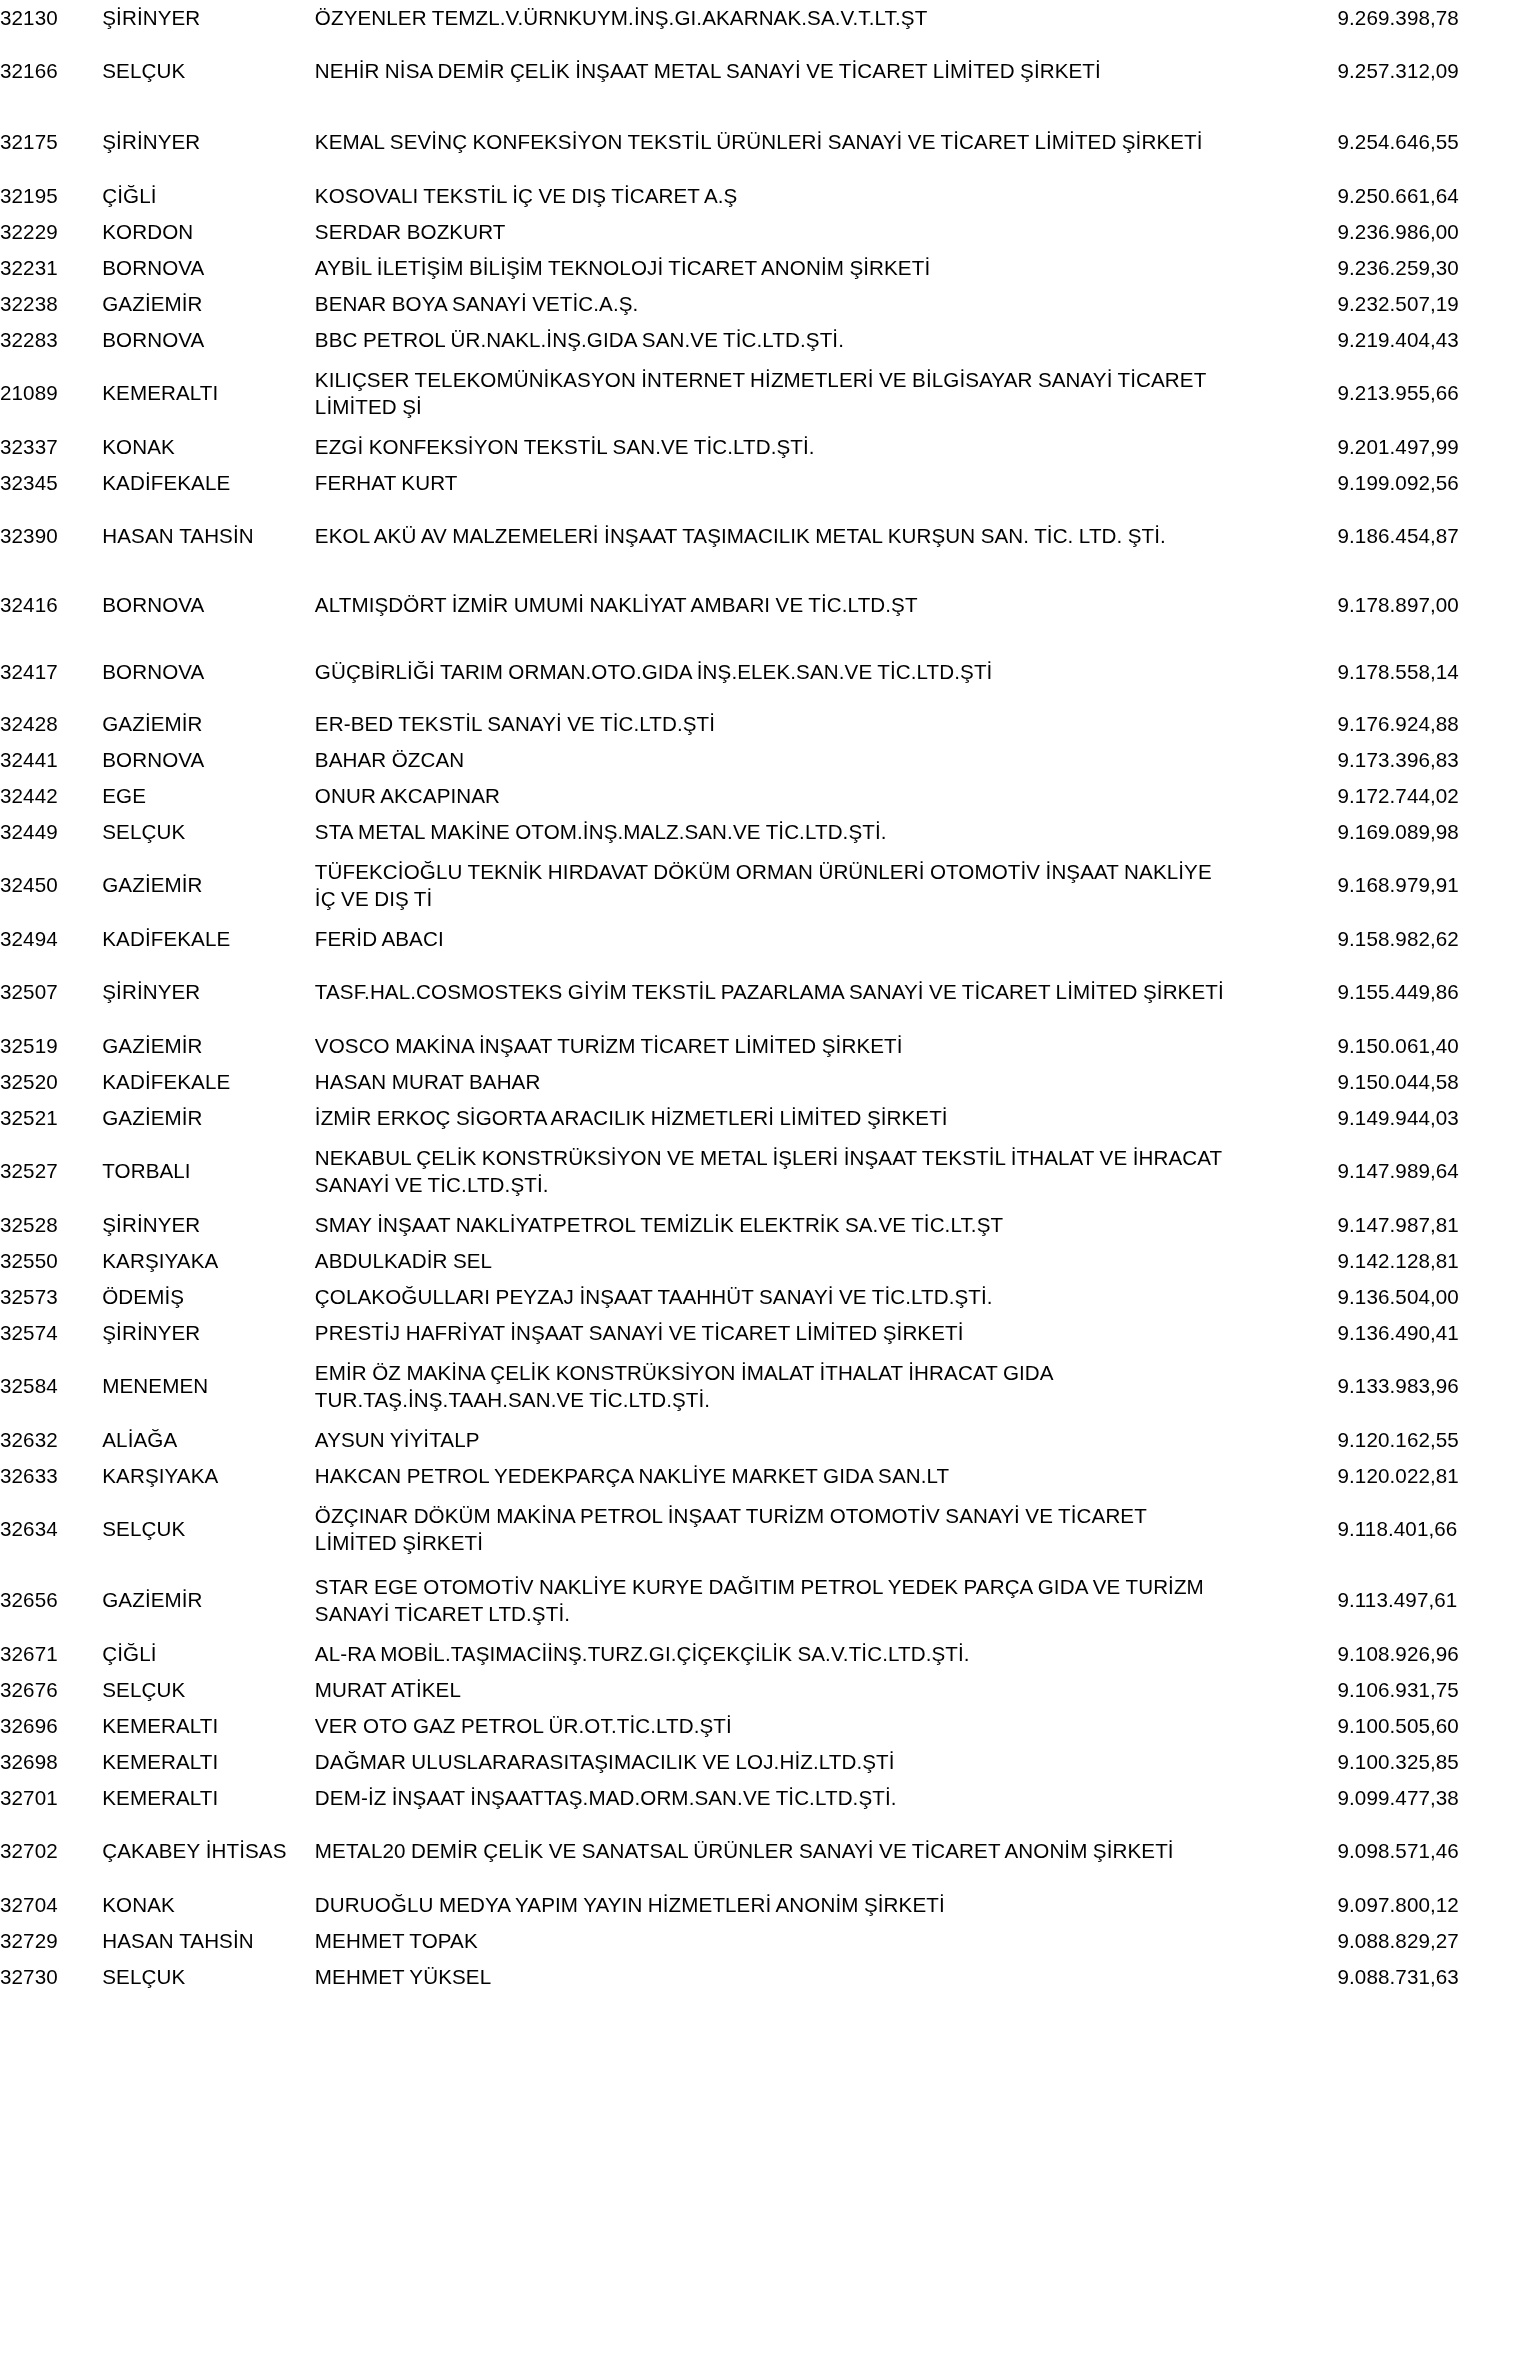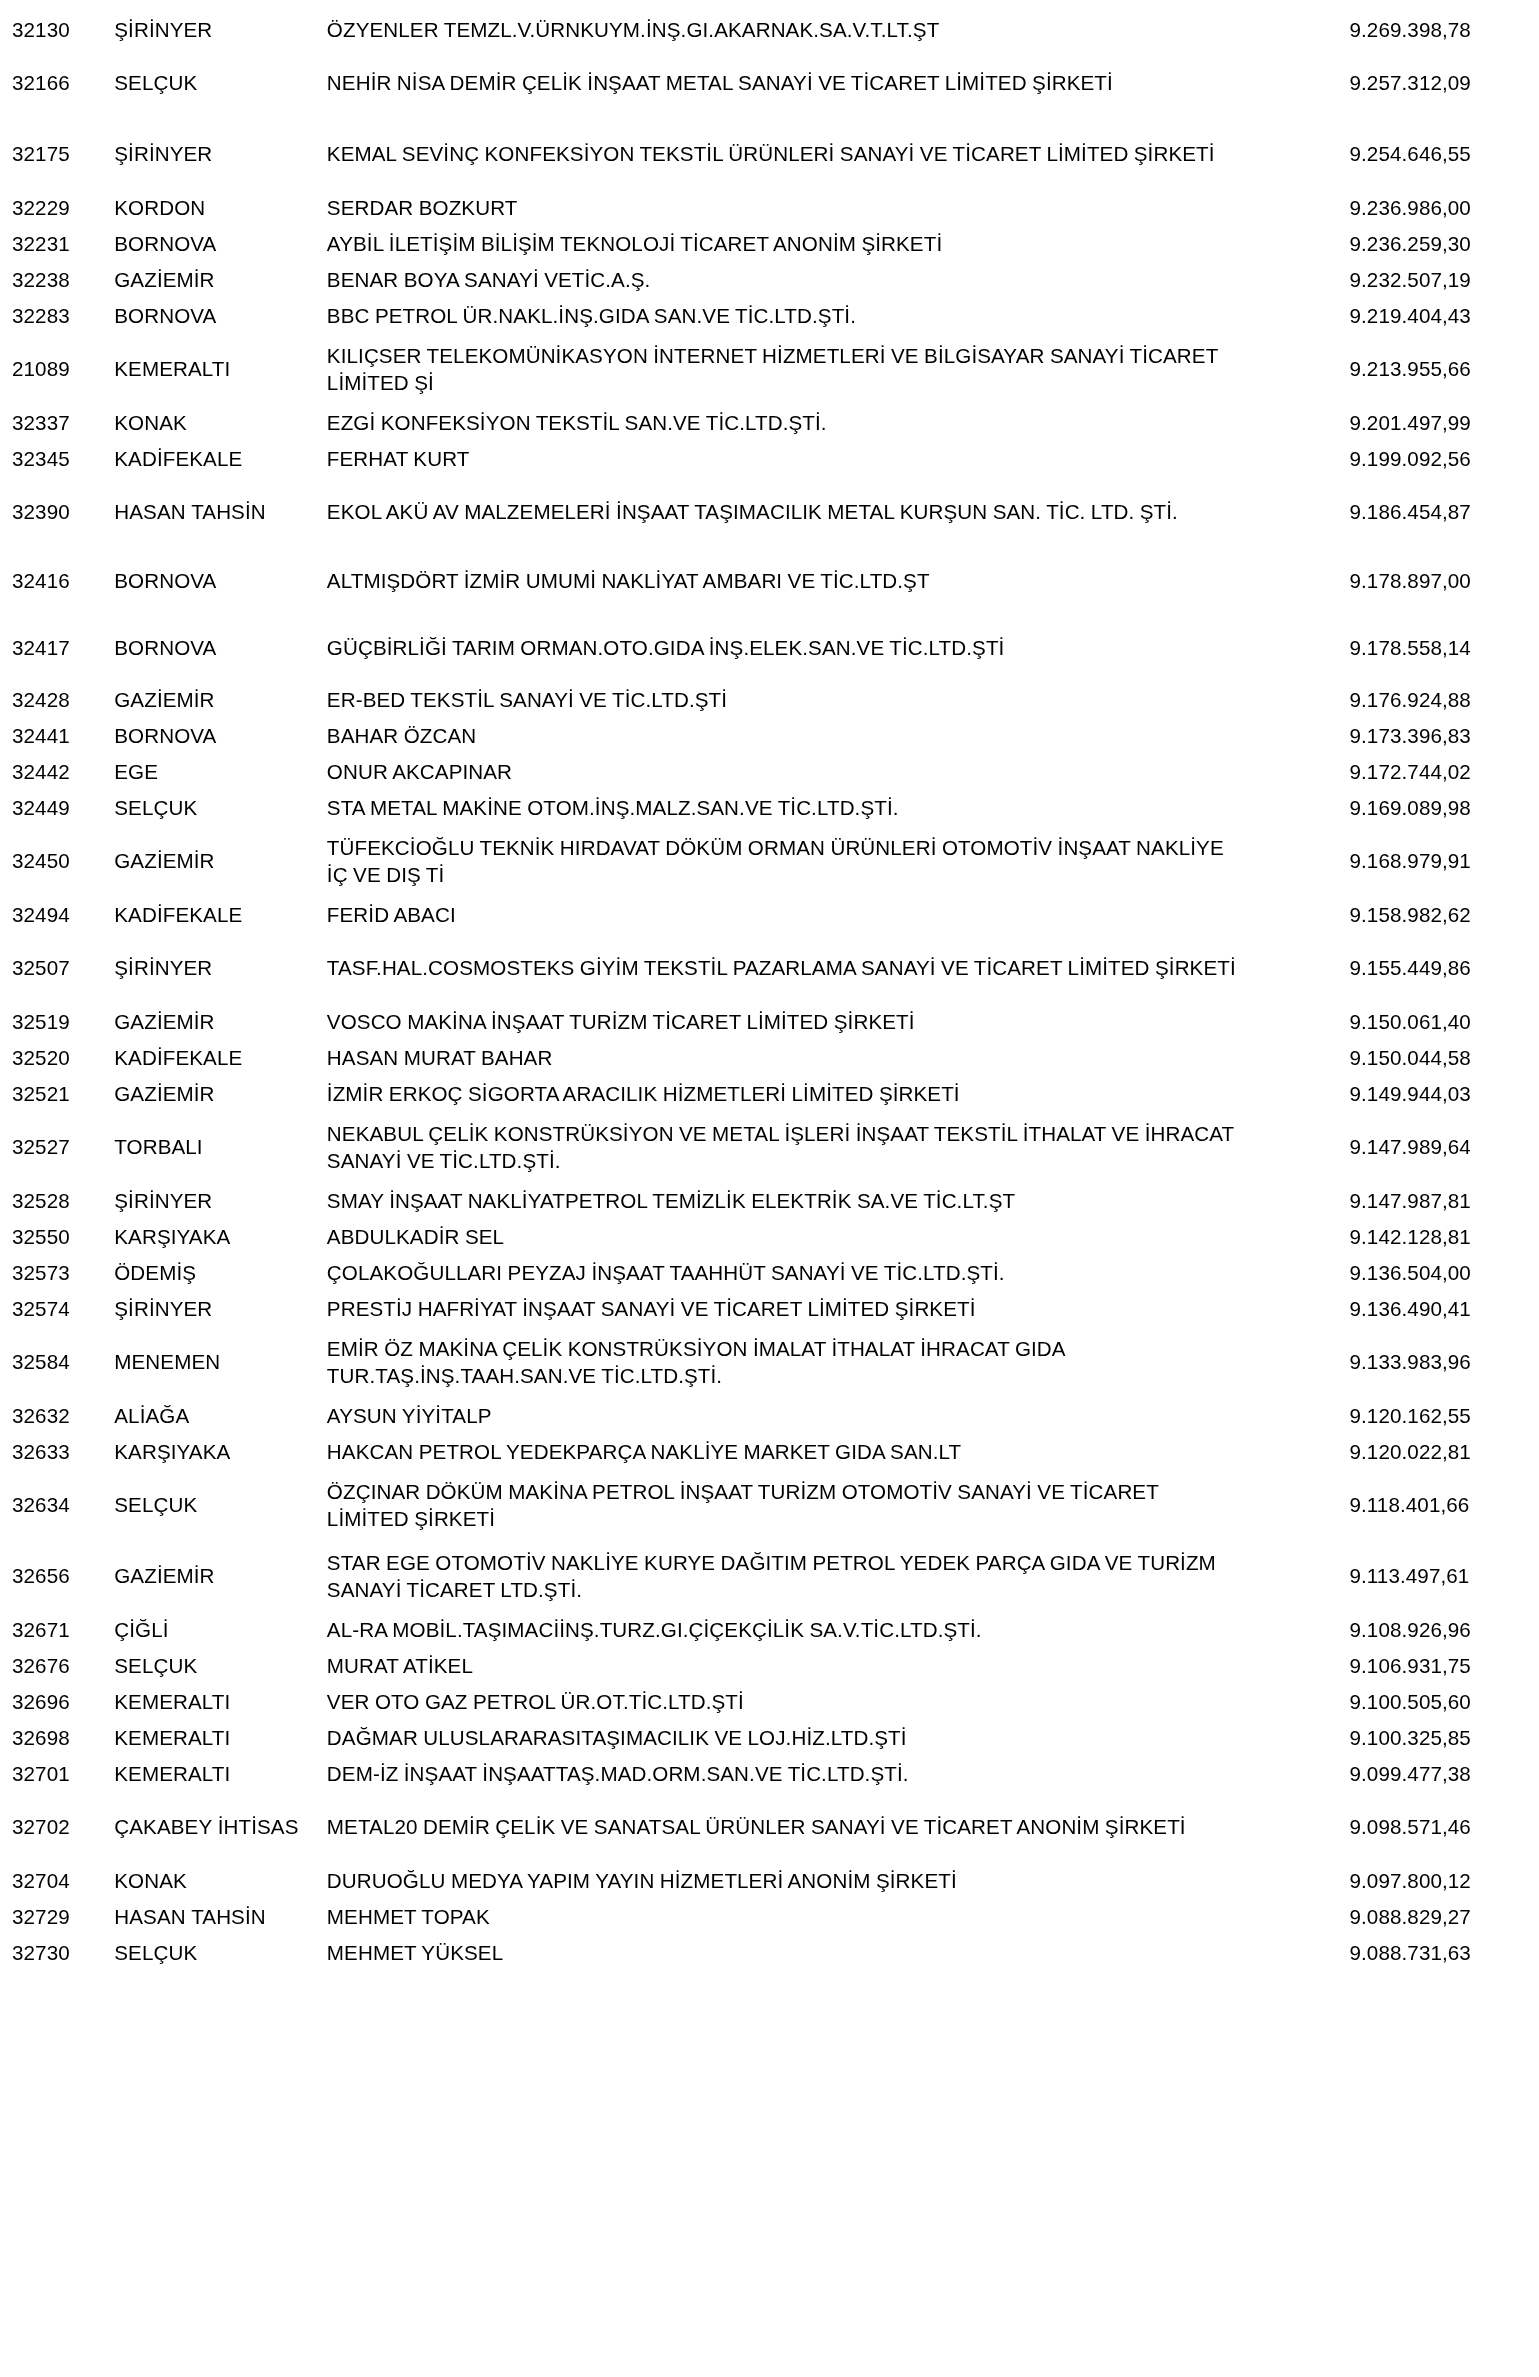--- a/index.html
+++ b/index.html
@@ -12,21 +12,21 @@
     color: #000000;
     -webkit-font-smoothing: antialiased;
   }
   .page {
     position: relative;
     width: 1540px;
     height: 2377px;
     background: #ffffff;
     overflow: hidden;
     box-sizing: border-box;
-    padding: 12px;
+    padding: 0;
   }
   table.debt-table {
     width: 1540px;
     border-collapse: collapse;
     table-layout: fixed;
     font-size: 20.6px;
     line-height: 1.30;
   }
   table.debt-table td {
     vertical-align: middle;
@@ -103,20 +103,28 @@
         </tr>
         <tr class="row xtall">
           <td class="cell-id">32175</td>
           <td class="cell-office">ŞİRİNYER</td>
           <td class="cell-name">
             <span class="nm-wrap">KEMAL SEVİNÇ KONFEKSİYON TEKSTİL ÜRÜNLERİ SANAYİ VE TİCARET LİMİTED ŞİRKETİ</span>
           </td>
           <td class="cell-amount">9.254.646,55</td>
         </tr>
         <tr class="row">
+          <td class="cell-id">32195</td>
+          <td class="cell-office">ÇİĞLİ</td>
+          <td class="cell-name">
+            <span class="nm-wrap">KOSOVALI TEKSTİL İÇ VE DIŞ TİCARET A.Ş</span>
+          </td>
+          <td class="cell-amount">9.250.661,64</td>
+        </tr>
+        <tr class="row">
           <td class="cell-id">32229</td>
           <td class="cell-office">KORDON</td>
           <td class="cell-name">
             <span class="nm-wrap">SERDAR BOZKURT</span>
           </td>
           <td class="cell-amount">9.236.986,00</td>
         </tr>
         <tr class="row">
           <td class="cell-id">32231</td>
           <td class="cell-office">BORNOVA</td>

